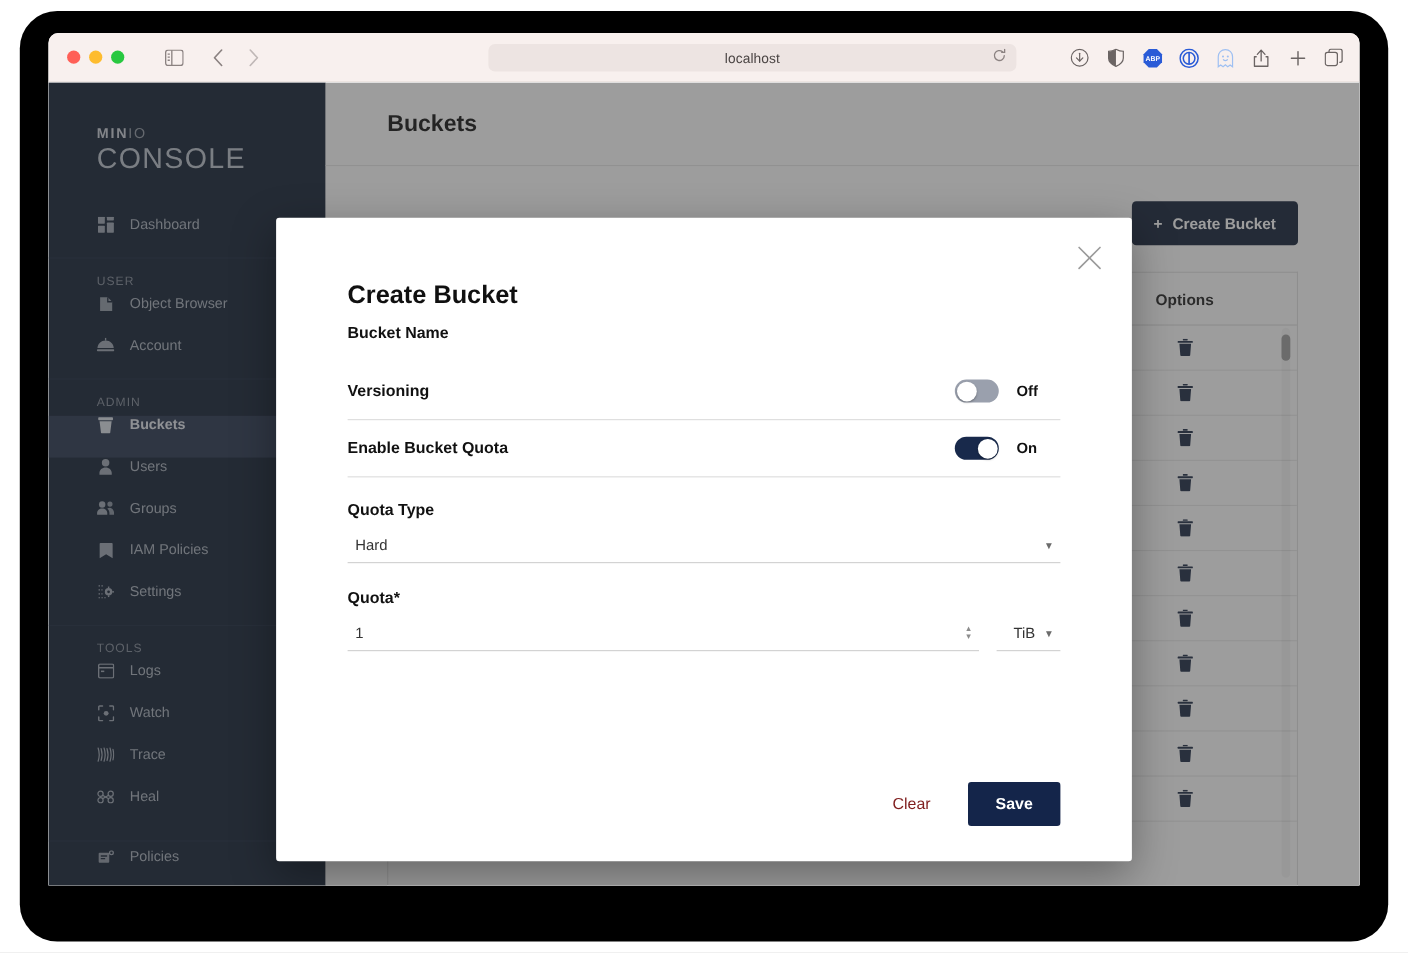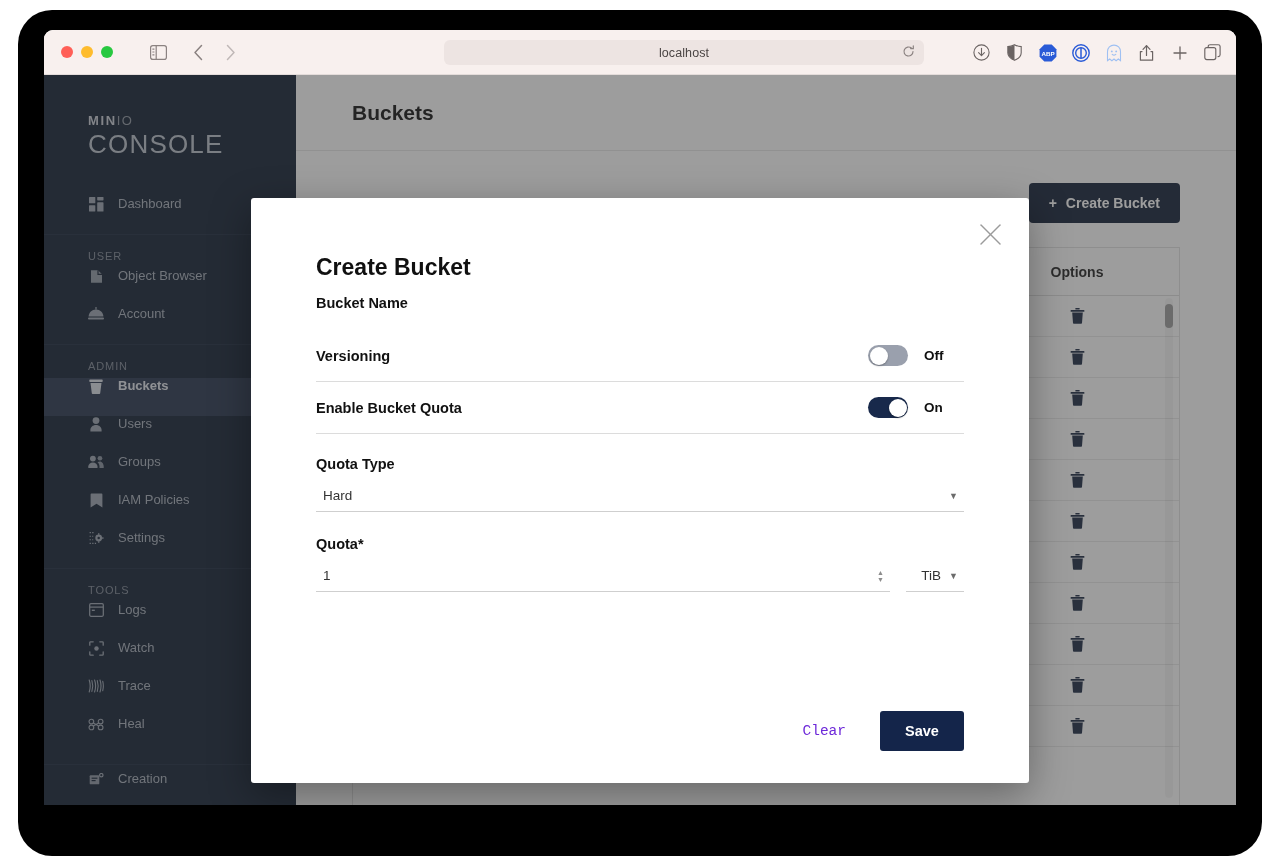--- a/index.html
+++ b/index.html
@@ -290,22 +290,22 @@
     gap: 8px;
   }
   .quota-unit .value { font-size: 13.5px; color: #333333; text-align: right; }
 
   #modal-actions {
     position: absolute; right: 65px; bottom: 32px;
     display: flex; align-items: center; gap: 22px;
   }
   #clear-button {
     background: none; border: none;
-    font-size: 14.5px; color: #6d28d9;
-    font-family: Liberation Mono, monospace;
+    font-size: 14.5px; color: #7f1d1d;
+    font-family: Liberation Sans, sans-serif;
     padding: 8px 12px;
   }
   #save-button {
     background: #14254a; color: #ffffff;
     border: none; border-radius: 3px;
     width: 84px; height: 40px;
     font-size: 14.5px; font-weight: 700;
     font-family: "Liberation Sans", sans-serif;
   }
 </style>
@@ -568,21 +568,21 @@
       <div id="nav-group-bottom">
         <div class="nav-item">
           <span class="nav-icon">
             <svg width="15" height="13" viewBox="0 0 15 13" fill="none" stroke="currentColor" stroke-width="1.2">
               <rect x="0.7" y="2.3" width="9.6" height="9.0" rx="0.9" fill="currentColor" stroke="none" opacity="0.9"></rect>
               <line x1="2.6" y1="5.2" x2="8.4" y2="5.2" stroke="#0c1a2e"></line>
               <line x1="2.6" y1="7.6" x2="6.6" y2="7.6" stroke="#0c1a2e"></line>
               <circle cx="12.3" cy="2.2" r="1.7"></circle>
             </svg>
           </span>
-          <span>Creation</span>
+          <span>Policies</span>
         </div>
       </div>
     </div>
 
     <div id="main-panel">
       <div id="page-header">
         <div id="page-title">Buckets</div>
       </div>
 
       <div id="content-area">

